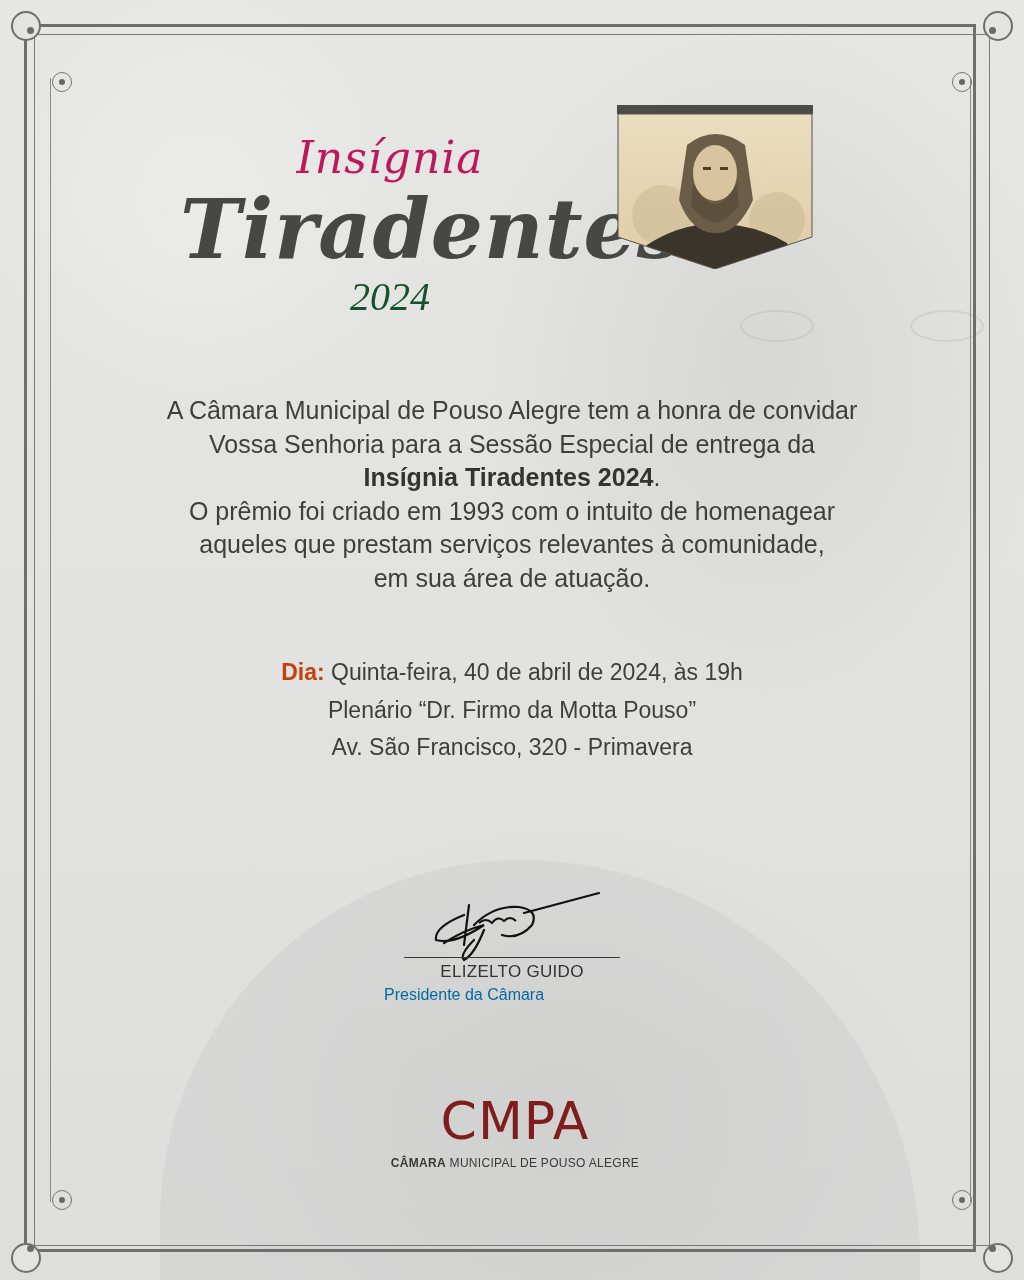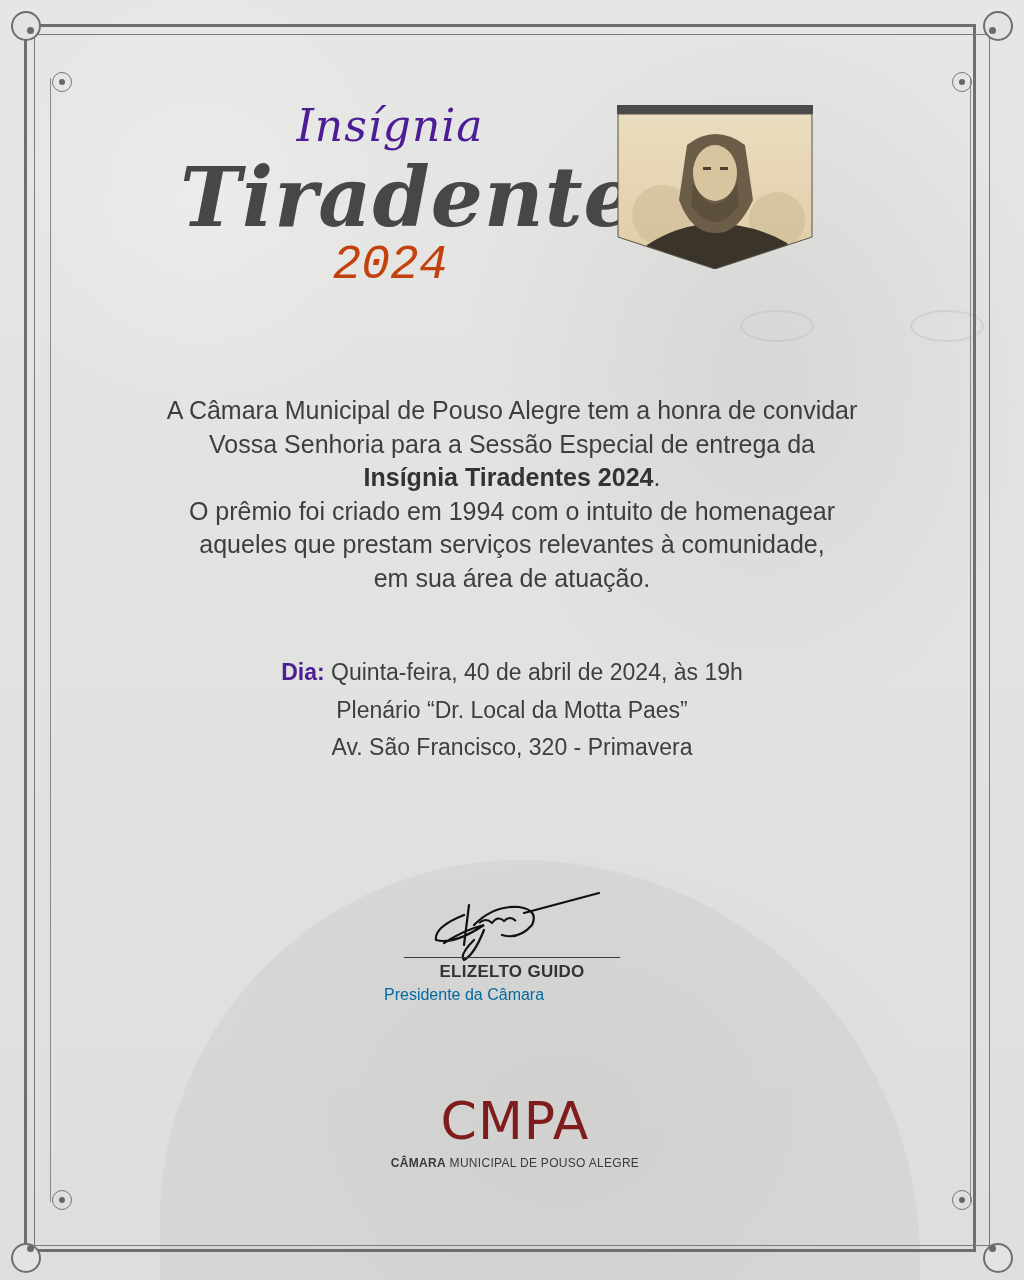--- a/index.html
+++ b/index.html
@@ -58,49 +58,49 @@
     position: absolute; width: 18px; height: 18px; border: 1px solid #777; border-radius: 50%;
   }
   .swirl::after {
     content: ""; position: absolute; width: 6px; height: 6px; border-radius: 50%; background: #666;
     left: 6px; top: 6px;
   }
   
   .title-block { position: absolute; left: 180px; top: 100px; width: 420px; text-align: center; color: #4a4a49; }
   .title-small {
     font-family: "DejaVu Serif", serif; font-style: italic; font-size: 44px; line-height: 52px;
-    letter-spacing: 1px; color: #4c1d95;
+    letter-spacing: 1px; color: #be185d; margin-top: 32px;
   }
   .title-big {
     font-family: "DejaVu Serif", serif; font-style: italic; font-weight: bold;
     font-size: 82px; line-height: 90px; letter-spacing: 1px; color: #474746;
   }
   .title-year {
-    font-family: Liberation Mono, monospace; font-style: italic; font-size: 48px; line-height: 46px; color: #c2410c;
+    font-family: Liberation Serif, serif; font-style: italic; font-size: 40px; line-height: 46px; color: #14532d;
   }
   .portrait-shield {
     position: absolute; left: 617px; top: 105px; width: 196px; height: 164px;
   }
   
   .body-text {
     position: absolute; left: 60px; top: 394px; width: 904px; text-align: center;
     font-size: 25px; line-height: 33.5px; color: #3e3e3e;
   }
   .body-text .strong { font-weight: bold; color: #333; margin-top: 8px; }
   .details {
     position: absolute; left: 60px; top: 654px; width: 904px; text-align: center;
     font-size: 23px; line-height: 37.5px; color: #3e3e3e;
   }
-  .details b { font-weight: bold; color: #4c1d95; }
+  .details b { font-weight: bold; color: #c2410c; }
   
   .sig-wrap { position: absolute; left: 404px; top: 885px; width: 216px; height: 120px; }
   .sig-line { position: absolute; left: 0; top: 72px; width: 216px; height: 1px; background: #3a3a3a; }
   .sig-name {
     position: absolute; left: 0; top: 77px; width: 216px; text-align: center;
-    font-weight: bold; font-size: 17px; letter-spacing: 0.3px; color: #333;
+    font-weight: normal; font-size: 17px; letter-spacing: 0.3px; color: #333;
   }
   .sig-role {
     position: absolute; left: -20px; top: 101px; width: 256px; text-align: left;
     font-size: 16px; color: #0369a1;
   }
   .sig-svg { position: absolute; left: 20px; top: 0; }
   
   .logo { position: absolute; left: 380px; top: 1088px; width: 270px; text-align: center; }
   .logo-main {
     font-family: "DejaVu Sans", sans-serif; font-weight: normal; font-size: 52px; line-height: 66px;
@@ -167,28 +167,28 @@
       <rect x="103" y="62" width="8" height="3" fill="#4a3f30"></rect>
     </g>
     <polygon points="1,9 195,9 195,132 98,164 1,132" fill="none" stroke="#5a5148" stroke-width="1"></polygon>
   </svg>
 </div>
 
 <div class="body-text">
   <div>A Câmara Municipal de Pouso Alegre tem a honra de convidar</div>
   <div>Vossa Senhoria para a Sessão Especial de entrega da</div>
   <div><span class="strong">Insígnia Tiradentes 2024</span><span>.</span></div>
-  <div>O prêmio foi criado em 1994 com o intuito de homenagear</div>
+  <div>O prêmio foi criado em 1993 com o intuito de homenagear</div>
   <div>aqueles que prestam serviços relevantes à comunidade,</div>
   <div>em sua área de atuação.</div>
 </div>
 
 <div class="details">
   <div><b>Dia:</b><span> Quinta-feira, 40 de abril de 2024, às 19h</span></div>
-  <div>Plenário “Dr. Local da Motta Paes”</div>
+  <div>Plenário “Dr. Firmo da Motta Pouso”</div>
   <div>Av. São Francisco, 320 - Primavera</div>
 </div>
 
 <div class="sig-wrap">
   <svg class="sig-svg" width="180" height="80" viewBox="0 0 180 80">
     <path d="M40,30 Q10,42 12,55 Q30,60 60,40 Q40,45 20,58 M45,20 L40,60 M50,40 Q70,20 95,22 Q115,25 108,40 Q95,55 78,50 M100,28 L175,8 M60,45 Q50,70 40,75 Q35,70 50,55" fill="none" stroke="#111" stroke-width="2.2" stroke-linecap="round"></path>
     <path d="M55,38 Q62,32 68,38 Q74,30 80,36 Q86,30 92,36" fill="none" stroke="#111" stroke-width="2"></path>
   </svg>
   <div class="sig-line"></div>
   <div class="sig-name">ELIZELTO GUIDO</div>

